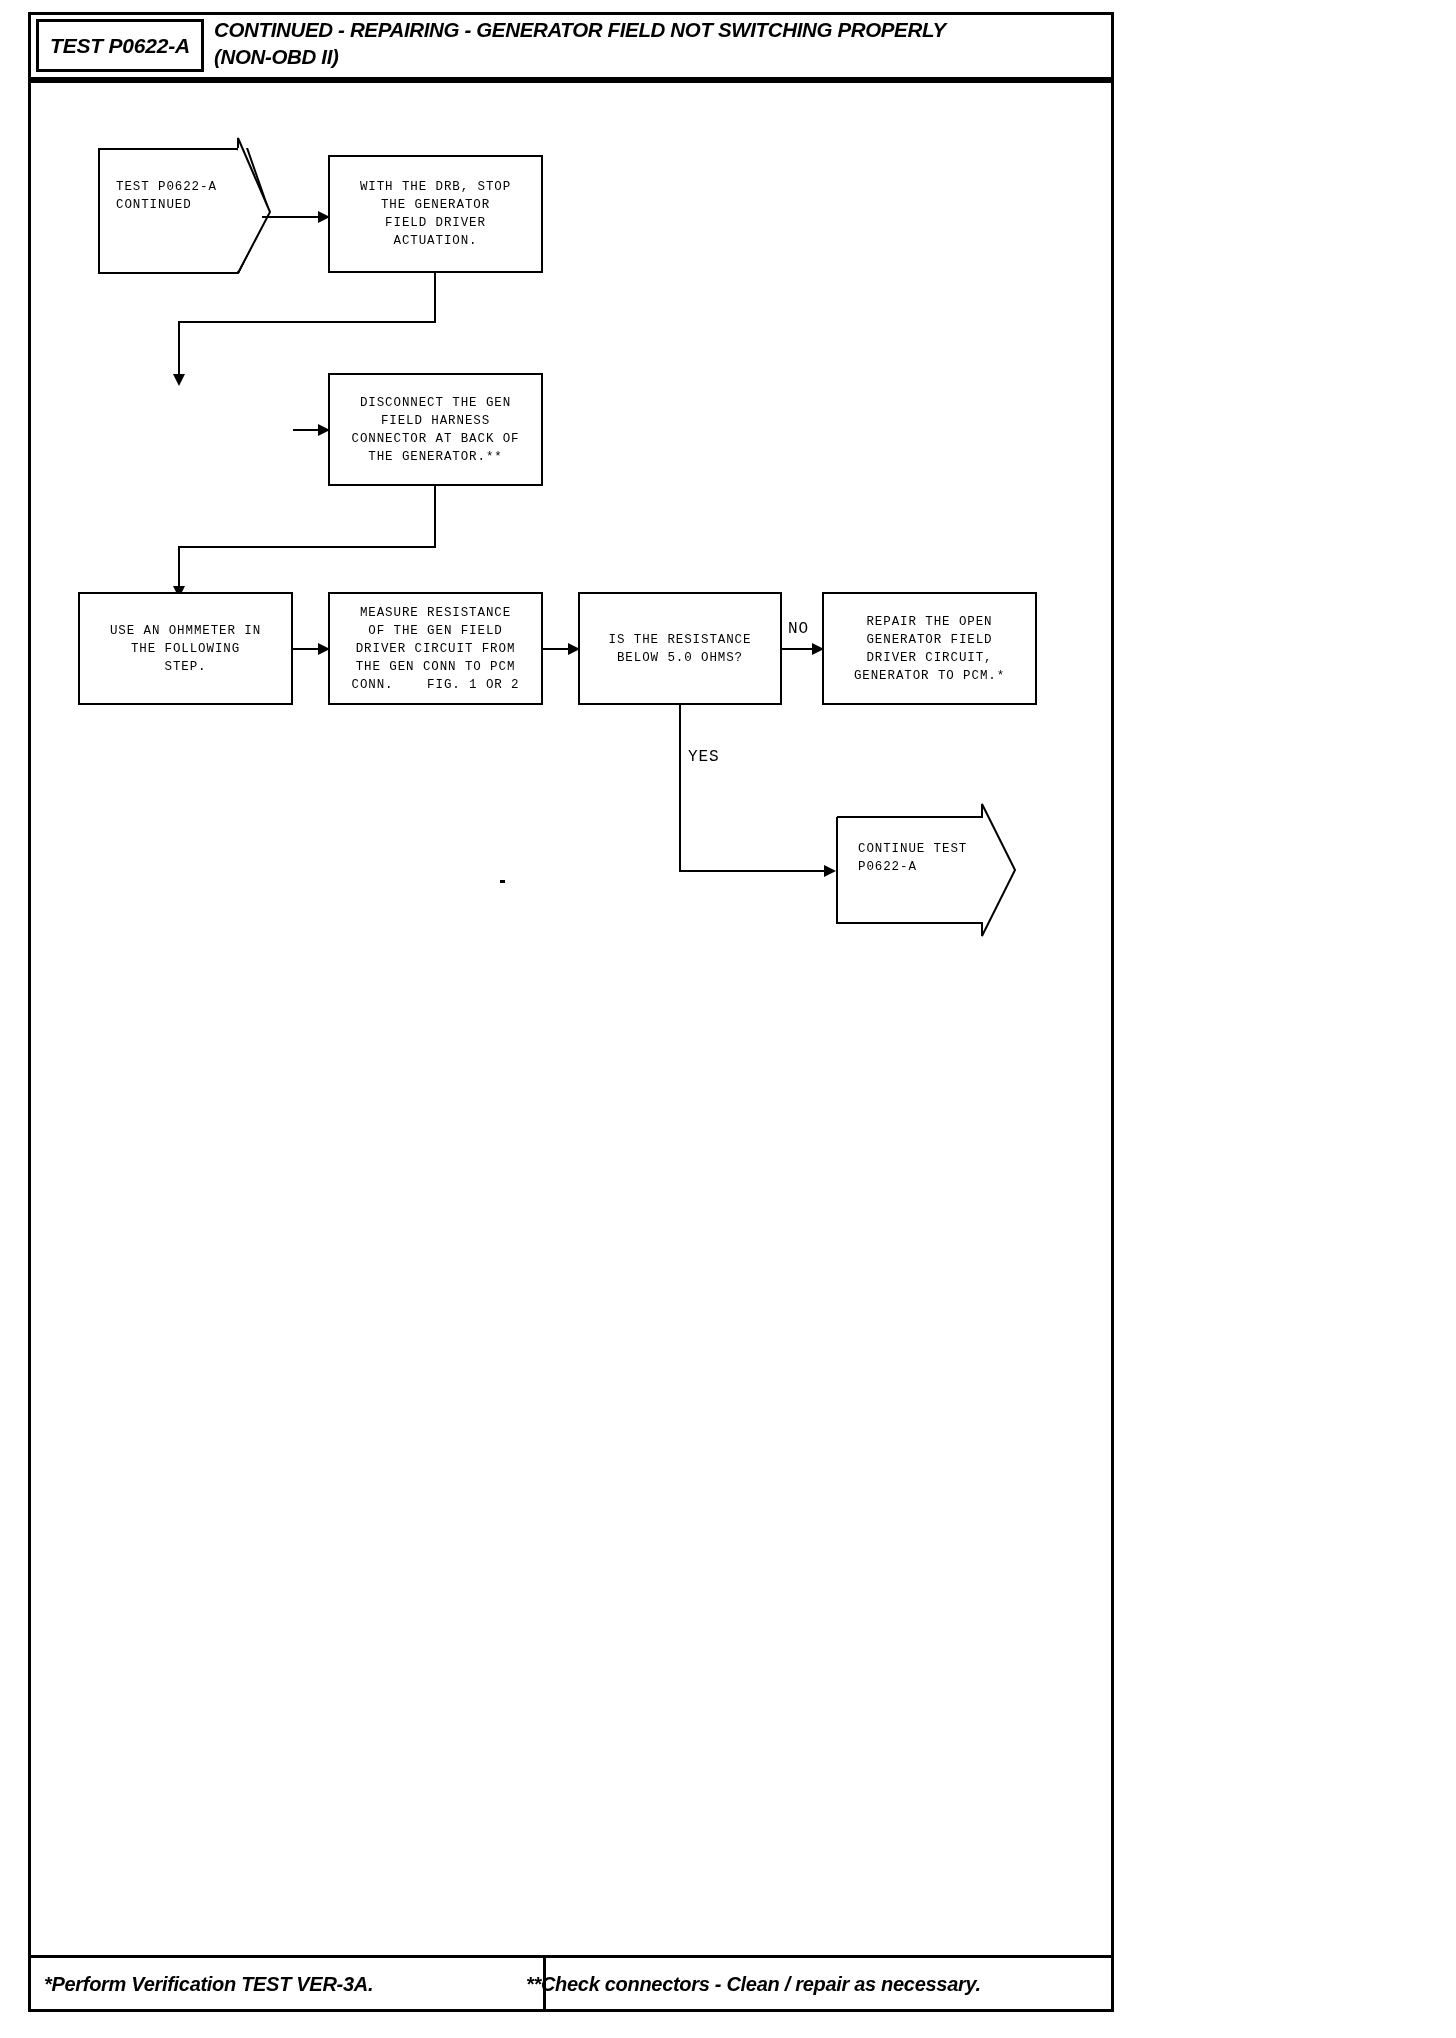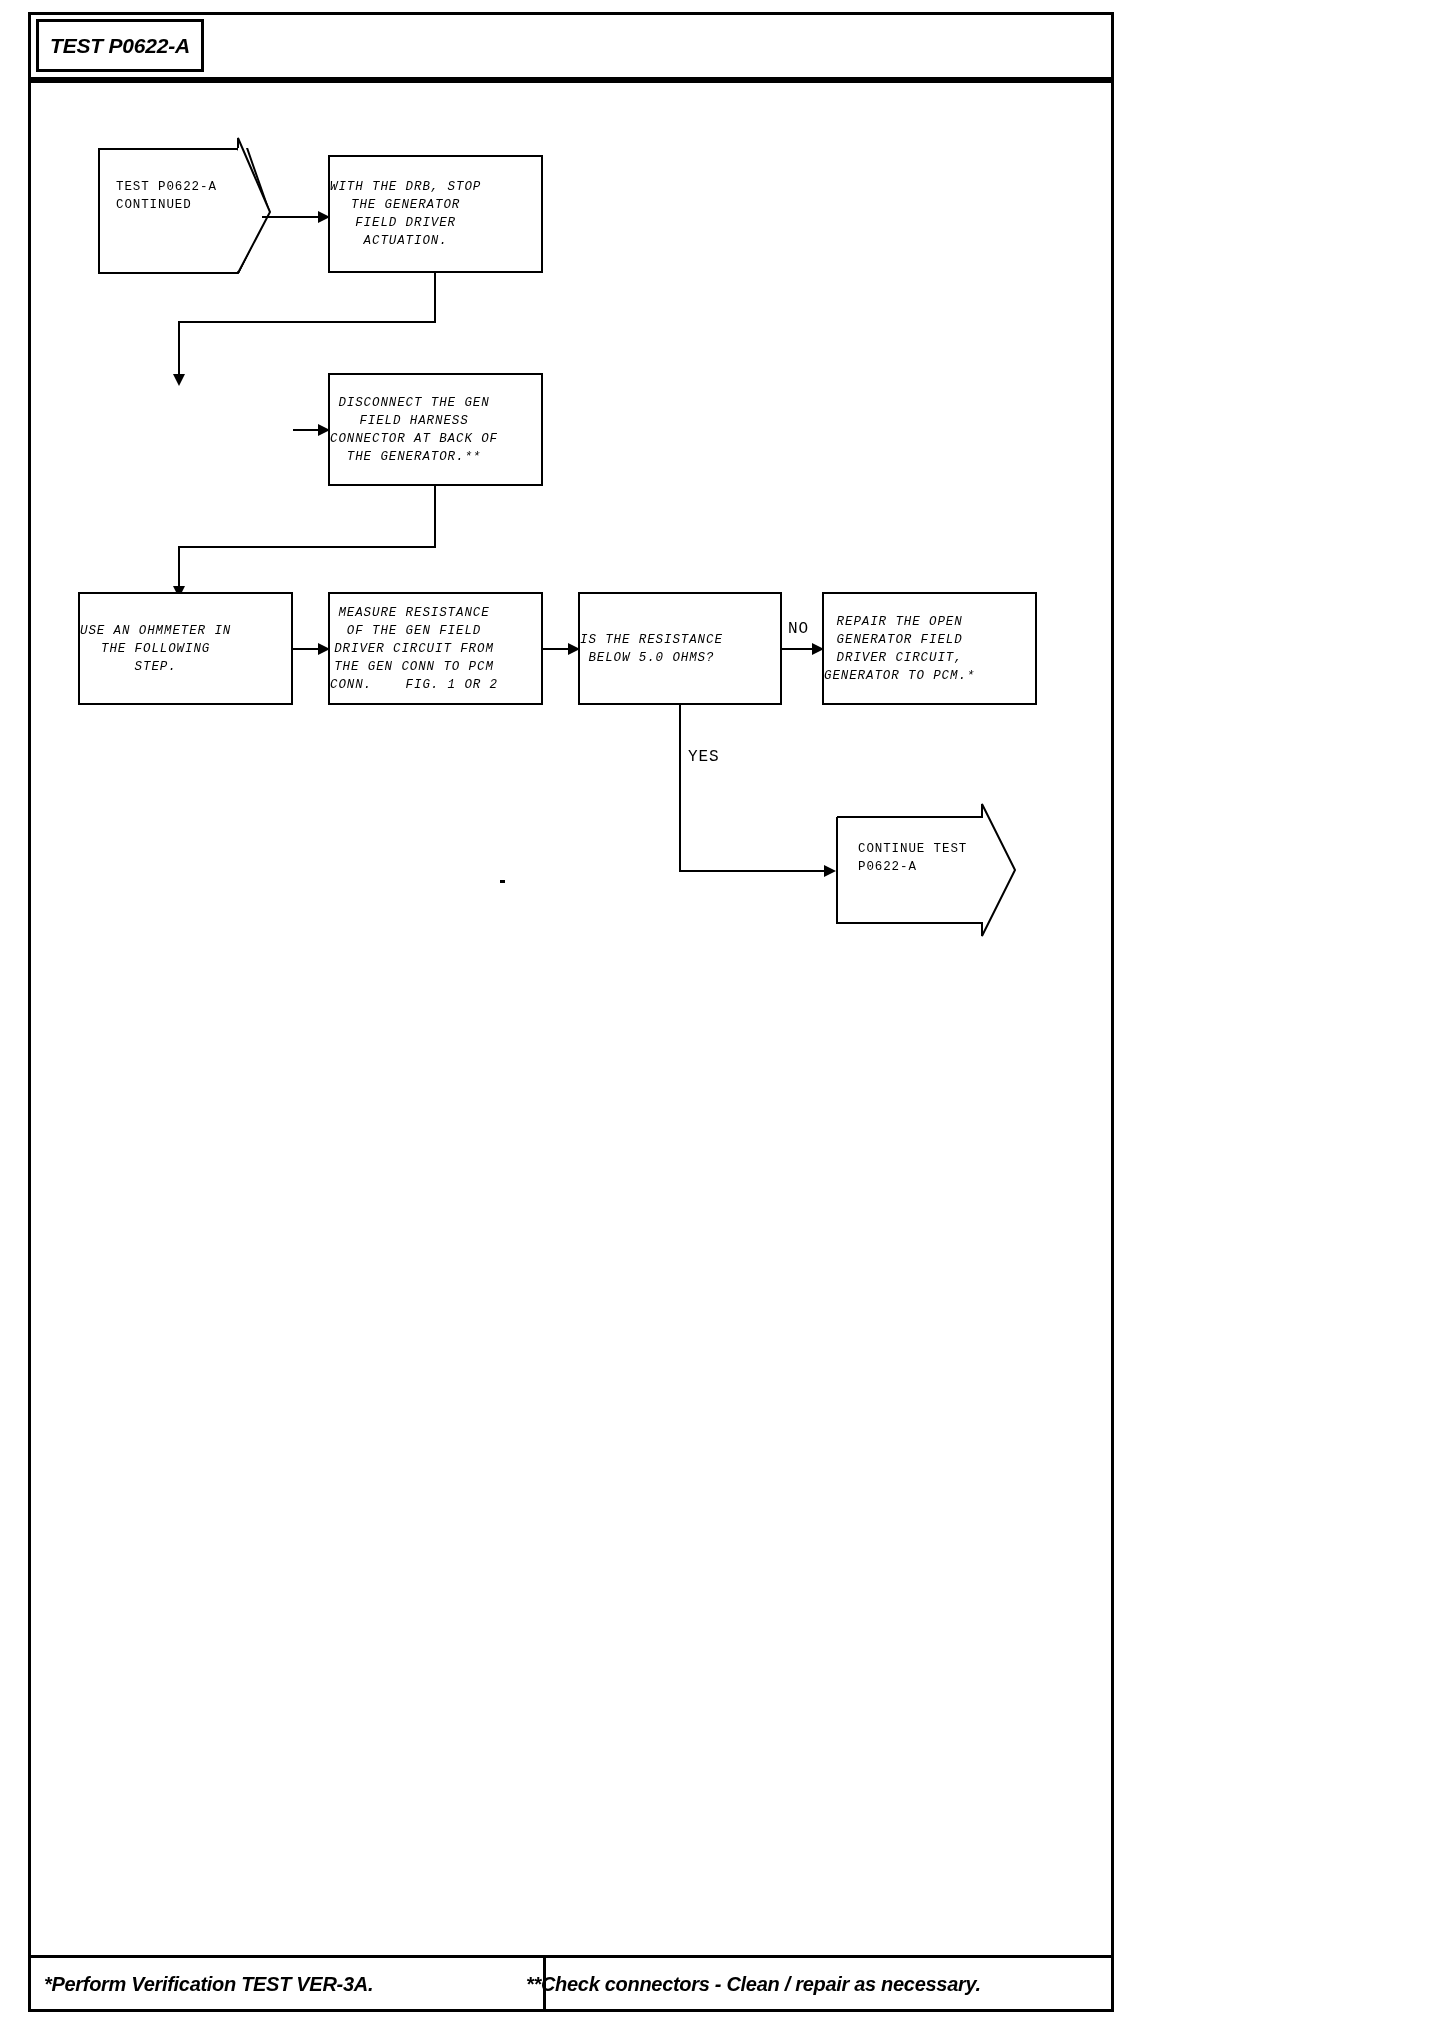--- a/index.html
+++ b/index.html
@@ -88,21 +88,21 @@
   }
 
   
   .fc-box {
     position: absolute;
     border: 2px solid #000;
     box-sizing: border-box;
     background: #fff;
     display: flex;
     align-items: center;
-    font-style: italic;
+    justify-content: center;
   }
   .fc-box .body {
     font-family: "Liberation Mono", "DejaVu Sans Mono", monospace;
     font-size: 12.5px;
     line-height: 18px;
     text-align: center;
     letter-spacing: 0.9px;
     white-space: pre;
   }
 
@@ -198,20 +198,24 @@
 </head>
 <body>
 
 <div id="page">
 
   <div class="page-frame"></div>
 
   <div class="header-band"></div>
   <div class="header-testbox">
     <span class="txt">TEST P0622-A</span>
+  </div>
+  <div class="header-title">
+    <div class="line">CONTINUED - REPAIRING - GENERATOR FIELD NOT SWITCHING PROPERLY</div>
+    <div class="line">(NON-OBD II)</div>
   </div>
   <div class="header-rule"></div>
 
   <div class="fc-arrowshape" style="left:98px; top:148px; width:172px; height:126px;">
     <svg width="172" height="126" viewBox="0 0 172 126">
       <polygon points="1,1 140,1 140,-26 171,63 140,125 140,125 1,125" fill="#ffffff" stroke="#000000" stroke-width="2"></polygon>
       <polyline points="1,1 140,1" fill="none" stroke="#000000" stroke-width="2"></polyline>
       <polyline points="140,1 171,63 140,125" fill="none" stroke="#000000" stroke-width="2"></polyline>
       <polyline points="1,1 1,125 140,125" fill="none" stroke="#000000" stroke-width="2"></polyline>
     </svg>

